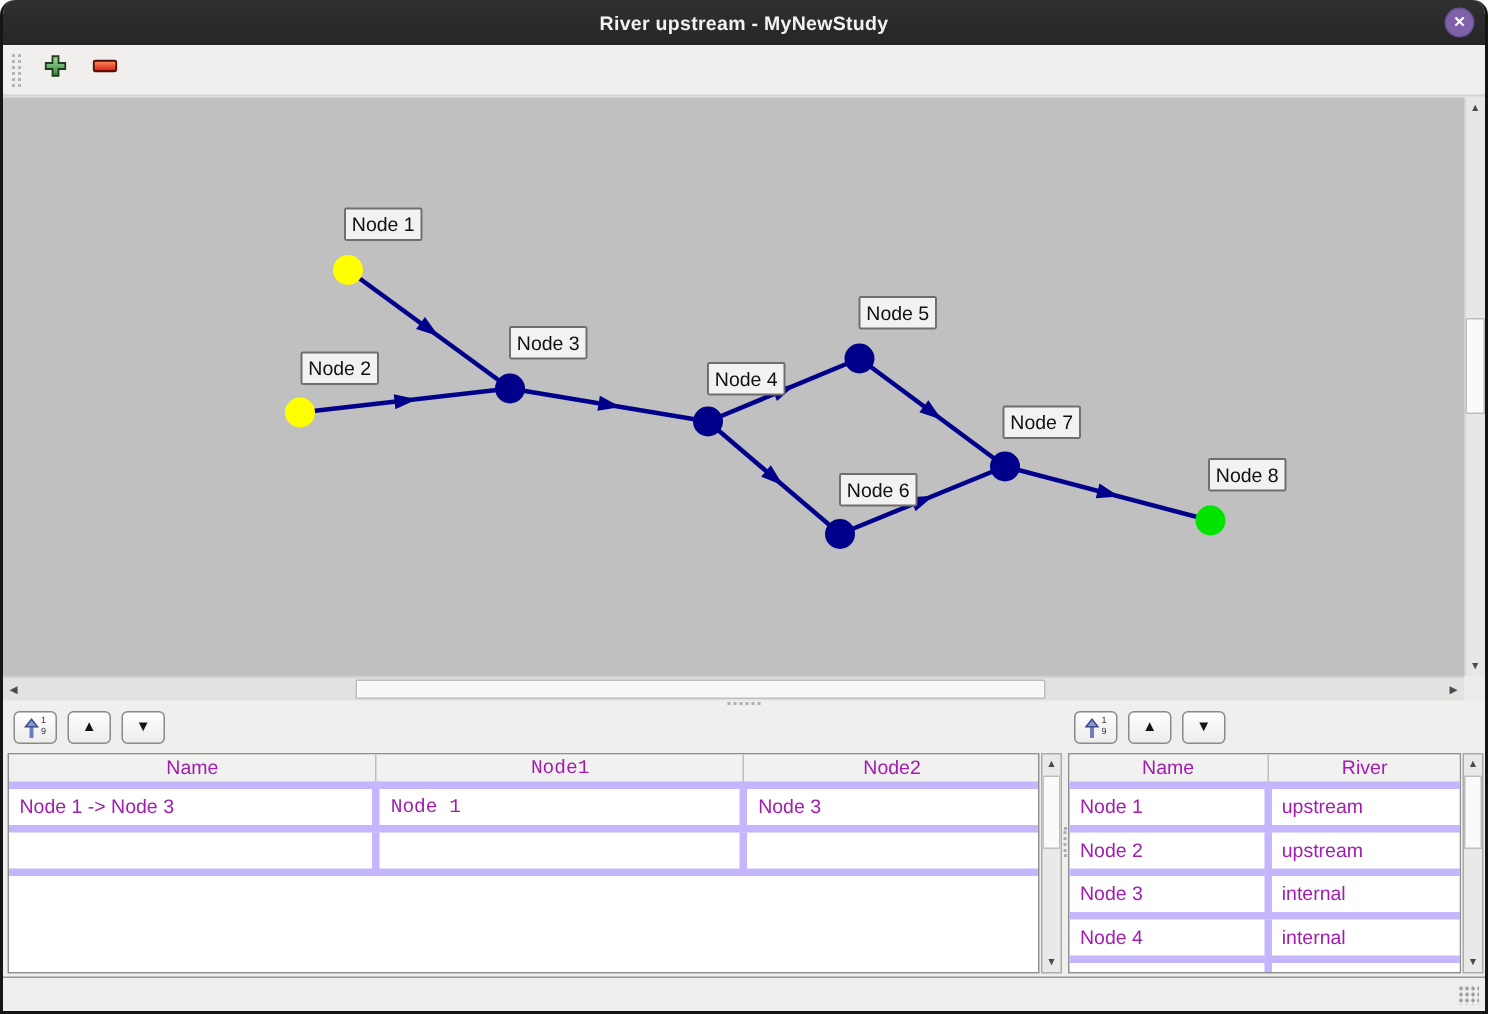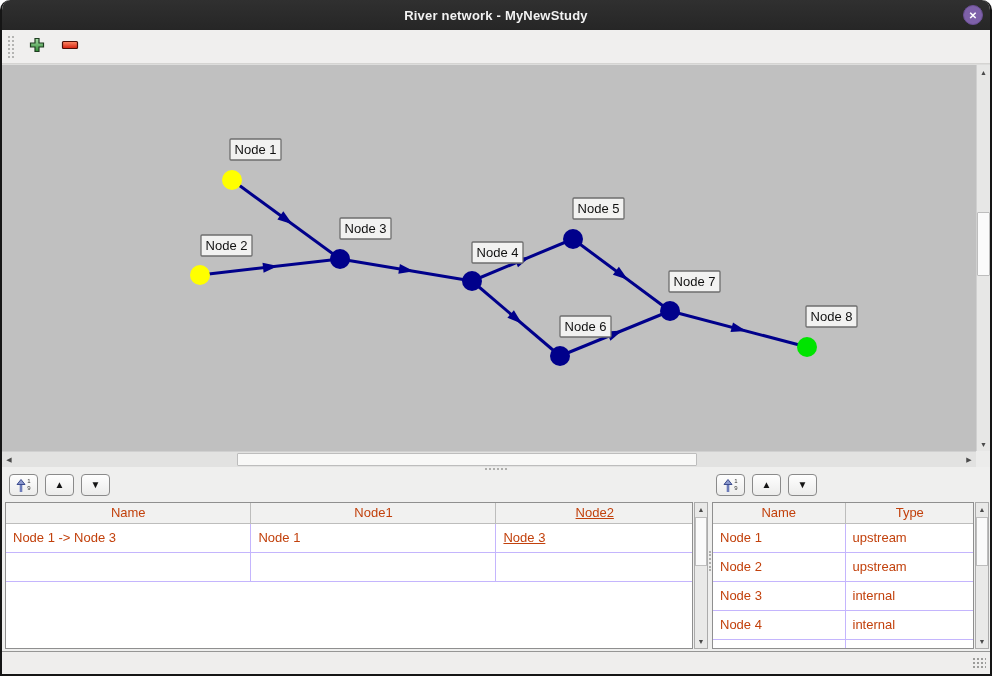--- a/index.html
+++ b/index.html
@@ -71,33 +71,33 @@
     width:29px; height:22px; border:1px solid #8a8a8a; border-radius:4px;
     background:linear-gradient(#fefefe,#ececeb);
     display:flex; align-items:center; justify-content:center;
   }
   .tb-btn .tri { font-size:10px; color:#141414; line-height:1; }
   .sort-glyph { display:flex; align-items:center; }
   .sort-digits { display:flex; flex-direction:column; font-size:6px; color:#333; line-height:1.15; margin-left:1px; }
 
   .table-area { display:flex; margin-top:2px; height:147px; }
   .table-wrap { height:147px; overflow:hidden; border:1px solid #8f8f8f; background:#ffffff; }
-  table { border-collapse:collapse; table-layout:fixed; font-size:13px; color:#c2410c; }
+  table { border-collapse:collapse; table-layout:fixed; font-size:13px; color:#a21caf; }
   th {
     height:20px; background:#f1f1f0; font-weight:normal; text-align:center;
     border:1px solid #bdbdbc; border-top:none; padding:0;
   }
-  td { height:29px; background:#ffffff; border:1px solid #c4b5fd; padding:0 0 0 7px; text-align:left; white-space:nowrap; overflow:hidden; }
+  td { height:29px; background:#ffffff; border:5px solid #c4b5fd; padding:0 0 0 7px; text-align:left; white-space:nowrap; overflow:hidden; }
   tr td:first-child, tr th:first-child { border-left:none; }
   tr td:last-child, tr th:last-child { border-right:none; }
 
   .left-table { width:687px; }
   .left-table th:nth-child(1), .left-table td:nth-child(1) { width:230px; }
-  .left-table th:nth-child(2), .left-table td:nth-child(2) { width:230px; }
-  .left-table th:nth-child(3), .left-table td:nth-child(3) { width:185px;text-decoration:underline; }
+  .left-table th:nth-child(2), .left-table td:nth-child(2) { width:230px;font-family:Liberation Mono, monospace; }
+  .left-table th:nth-child(3), .left-table td:nth-child(3) { width:185px; }
   .right-table { width:261px; }
   .right-table th:nth-child(1), .right-table td:nth-child(1) { width:132px; }
   .right-table th:nth-child(2), .right-table td:nth-child(2) { width:129px; }
 
   .tscroll { width:14px; height:147px; background:#e9e9e8; border:1px solid #ababab; position:relative; margin-left:1px; }
   .tscroll .arrow { position:absolute; left:0; width:12px; height:13px; display:flex; align-items:center; justify-content:center; font-size:7px; color:#4a4a4a; }
   .tscroll .arrow.up { top:0; }
   .tscroll .arrow.down { bottom:0; }
   .tscroll .thumb { position:absolute; left:0px; top:14px; width:12px; height:49px; background:#fafafa; border:1px solid #bdbdbd; }
 
@@ -110,21 +110,21 @@
     position:absolute; right:4px; bottom:3px; width:14px; height:13px;
     background:radial-gradient(#9c9c9a 1px, transparent 1.3px); background-size:4px 4px;
   }
 </style>
 </head>
 <body>
 
 <div class="window">
 
   <div class="titlebar">
-    <span class="title">River network - MyNewStudy</span>
+    <span class="title">River upstream - MyNewStudy</span>
     <div class="close-btn">
       <span>✕</span>
     </div>
   </div>
 
   <div class="main-toolbar">
     <div class="grip-v"></div>
     <div class="tool-icon-btn">
       <span>
         <svg width="16" height="16" viewBox="0 0 16 16">
@@ -297,21 +297,21 @@
         <div class="tb-btn">
           <span class="tri">▼</span>
         </div>
       </div>
       <div class="table-area">
         <div class="table-wrap">
           <table class="right-table">
               <thead>
                 <tr>
                   <th>Name</th>
-                  <th>Type</th>
+                  <th>River</th>
                 </tr>
               </thead>
               <tbody>
                 <tr>
                   <td>Node 1</td>
                   <td>upstream</td>
                 </tr>
                 <tr>
                   <td>Node 2</td>
                   <td>upstream</td>

